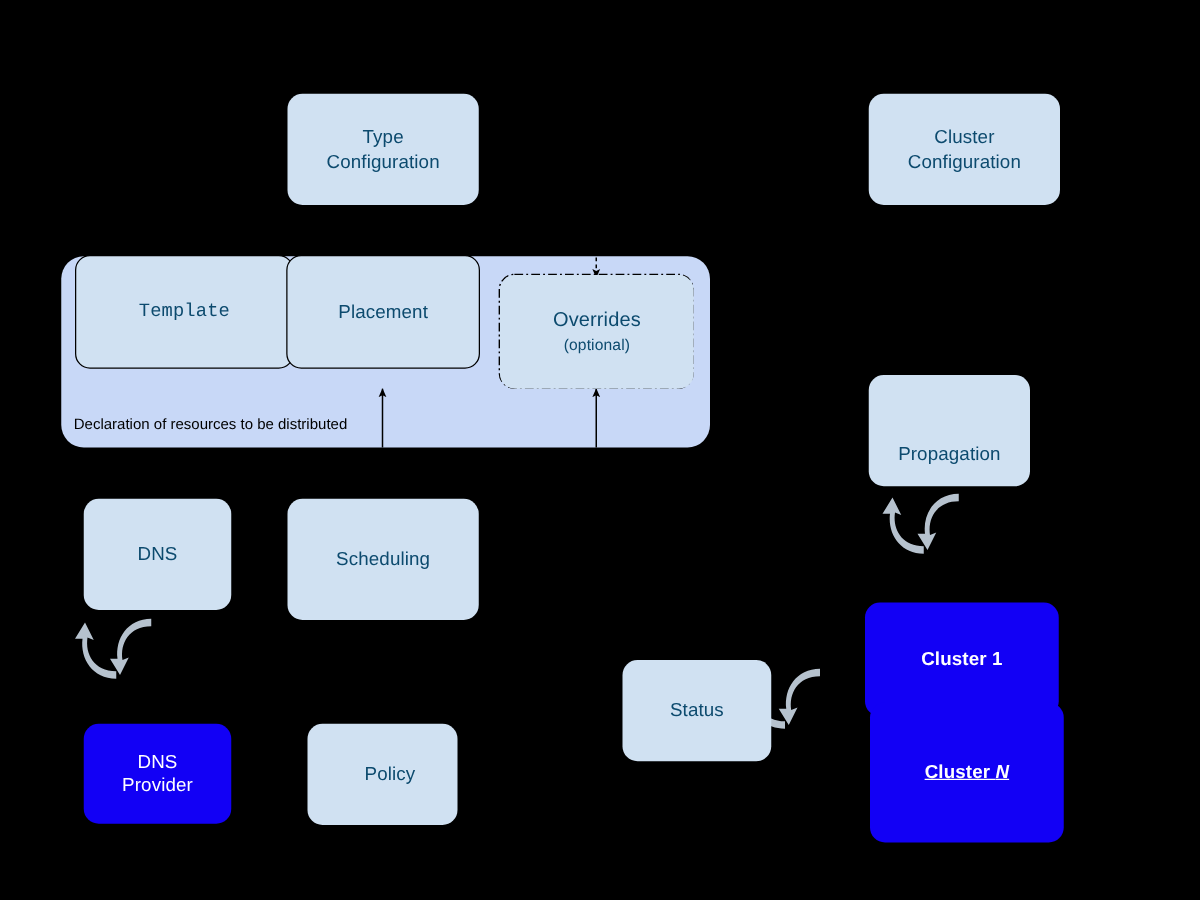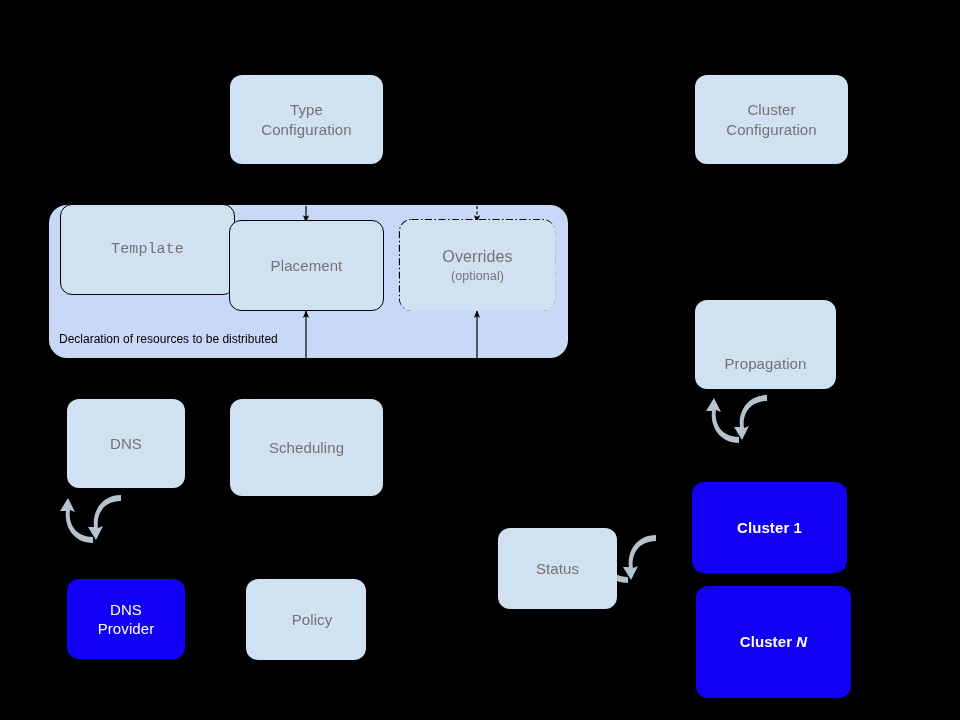--- a/index.html
+++ b/index.html
@@ -20,21 +20,21 @@
   .node {
     position: absolute;
     box-sizing: border-box;
     display: flex;
     align-items: center;
     justify-content: center;
     text-align: center;
     border-radius: 12px;
     background: #d0e1f2;
     border: 1px solid #000000;
-    color: #737373;
+    color: #0c4a6e;
     font-size: 15px;
     line-height: 1.28;
     letter-spacing: 0.1px;
     white-space: pre-line;
   }
   .node.plain {
     border: none;
   }
   .node.cluster {
     background: #1200f5;
@@ -140,21 +140,21 @@
 
   <div class="node plain" style="left:695px; top:75px; width:153px; height:89px;">
     <span>Cluster
 Configuration</span>
   </div>
 
   <div class="node" style="left:60px; top:204px; width:175px; height:91px;font-family:Liberation Mono, monospace;">
     <span>Template</span>
   </div>
 
-  <div class="node" style="left:229px; top:220px; width:155px; height:91px;">
+  <div class="node" style="left:229px; top:204px; width:155px; height:91px;">
     <span>Placement</span>
   </div>
 
   <div class="node dashdot" style="left:400px; top:220px; width:155px; height:91px; flex-direction:column;">
     <span class="big-label">Overrides</span>
     <span class="sub-label">(optional)</span>
   </div>
 
   <div class="node plain" style="left:67px; top:399px; width:118px; height:89px;">
     <span>DNS</span>
@@ -166,29 +166,29 @@
 
   <div class="node cluster" style="left:67px; top:579px; width:118px; height:80px; font-weight:normal;">
     <span>DNS
 Provider</span>
   </div>
 
   <div class="node plain" style="left:246px; top:579px; width:120px; height:81px;padding-left:12px;">
     <span>Policy</span>
   </div>
 
-  <div class="node plain" style="left:695px; top:300px; width:141px; height:89px; align-items:flex-end; padding-bottom:16px;">
+  <div class="node plain" style="left:695px; top:300px; width:129px; height:89px; align-items:flex-end; padding-bottom:16px;">
     <span>Propagation</span>
   </div>
 
   <div class="node plain" style="left:498px; top:528px; width:119px; height:81px;">
     <span>Status</span>
   </div>
 
   <div class="node cluster" style="left:692px; top:482px; width:155px; height:91px;">
     <span>Cluster 1</span>
   </div>
 
-  <div class="node cluster" style="left:696px; top:586px; width:155px; height:112px;">
+  <div class="node cluster" style="left:696px; top:562px; width:155px; height:112px;text-decoration:underline;">
     <span><span>Cluster </span><span class="ital">N</span></span>
   </div>
 
 </div>
 
 </body></html>

